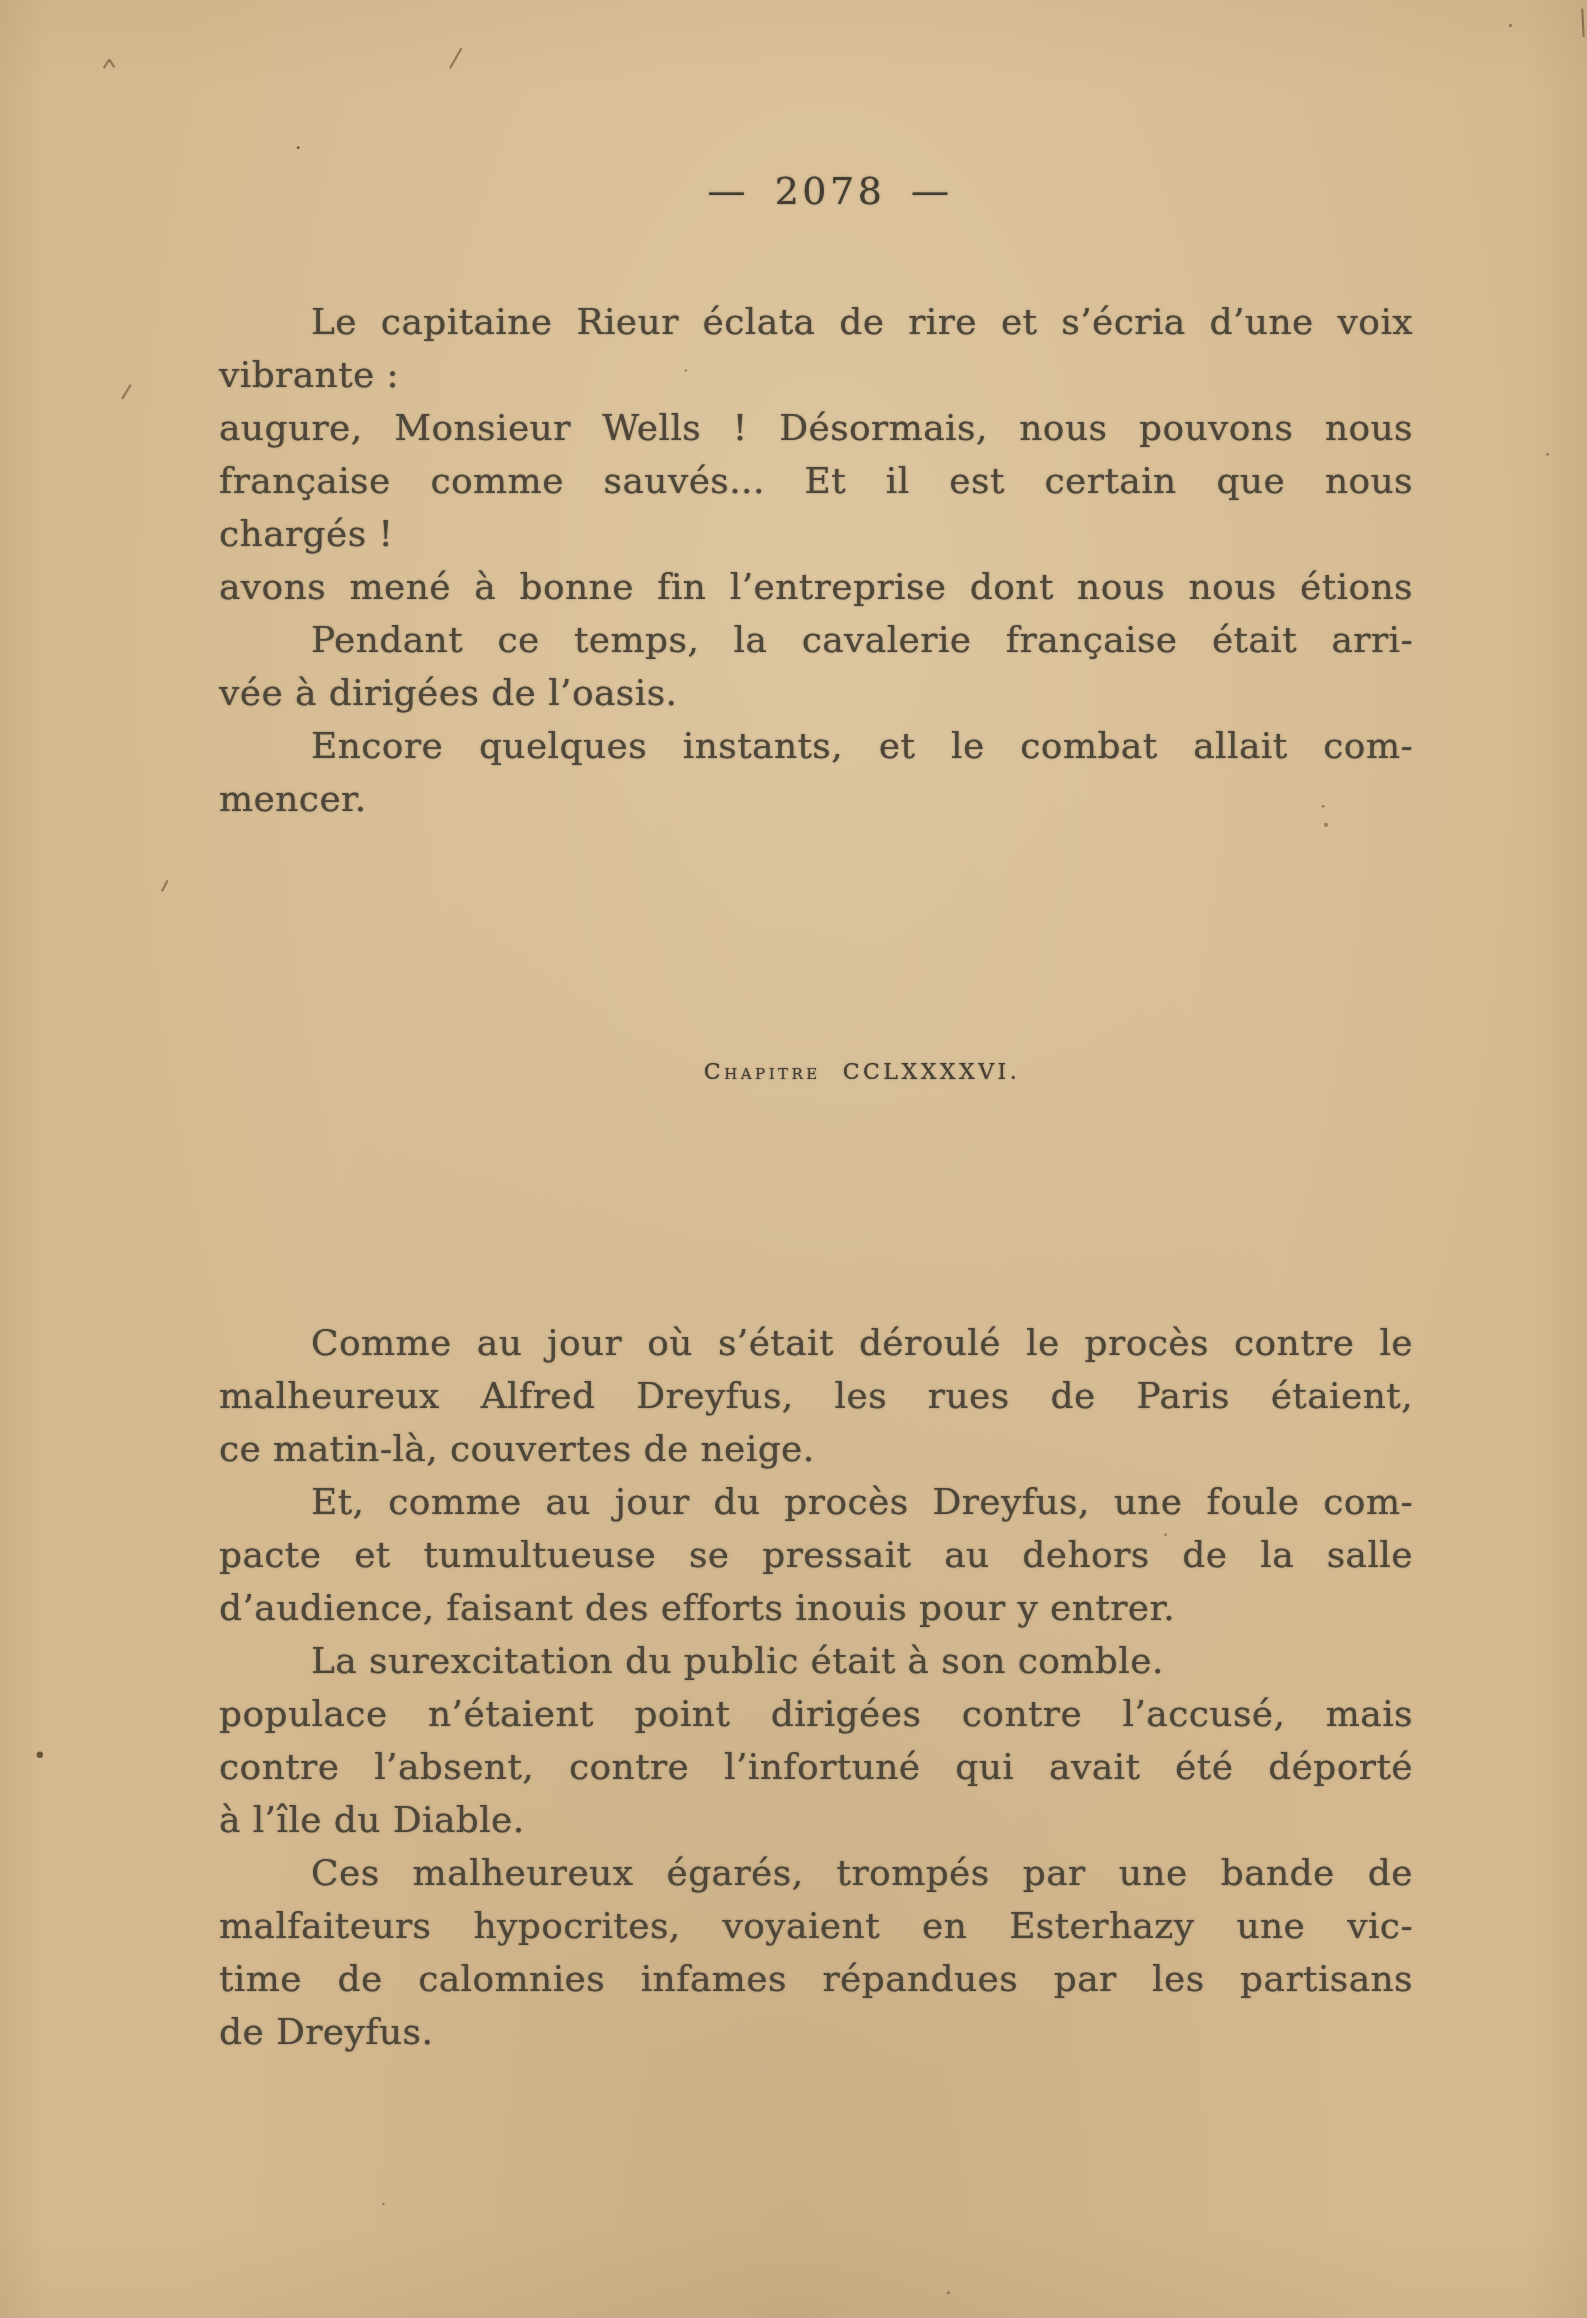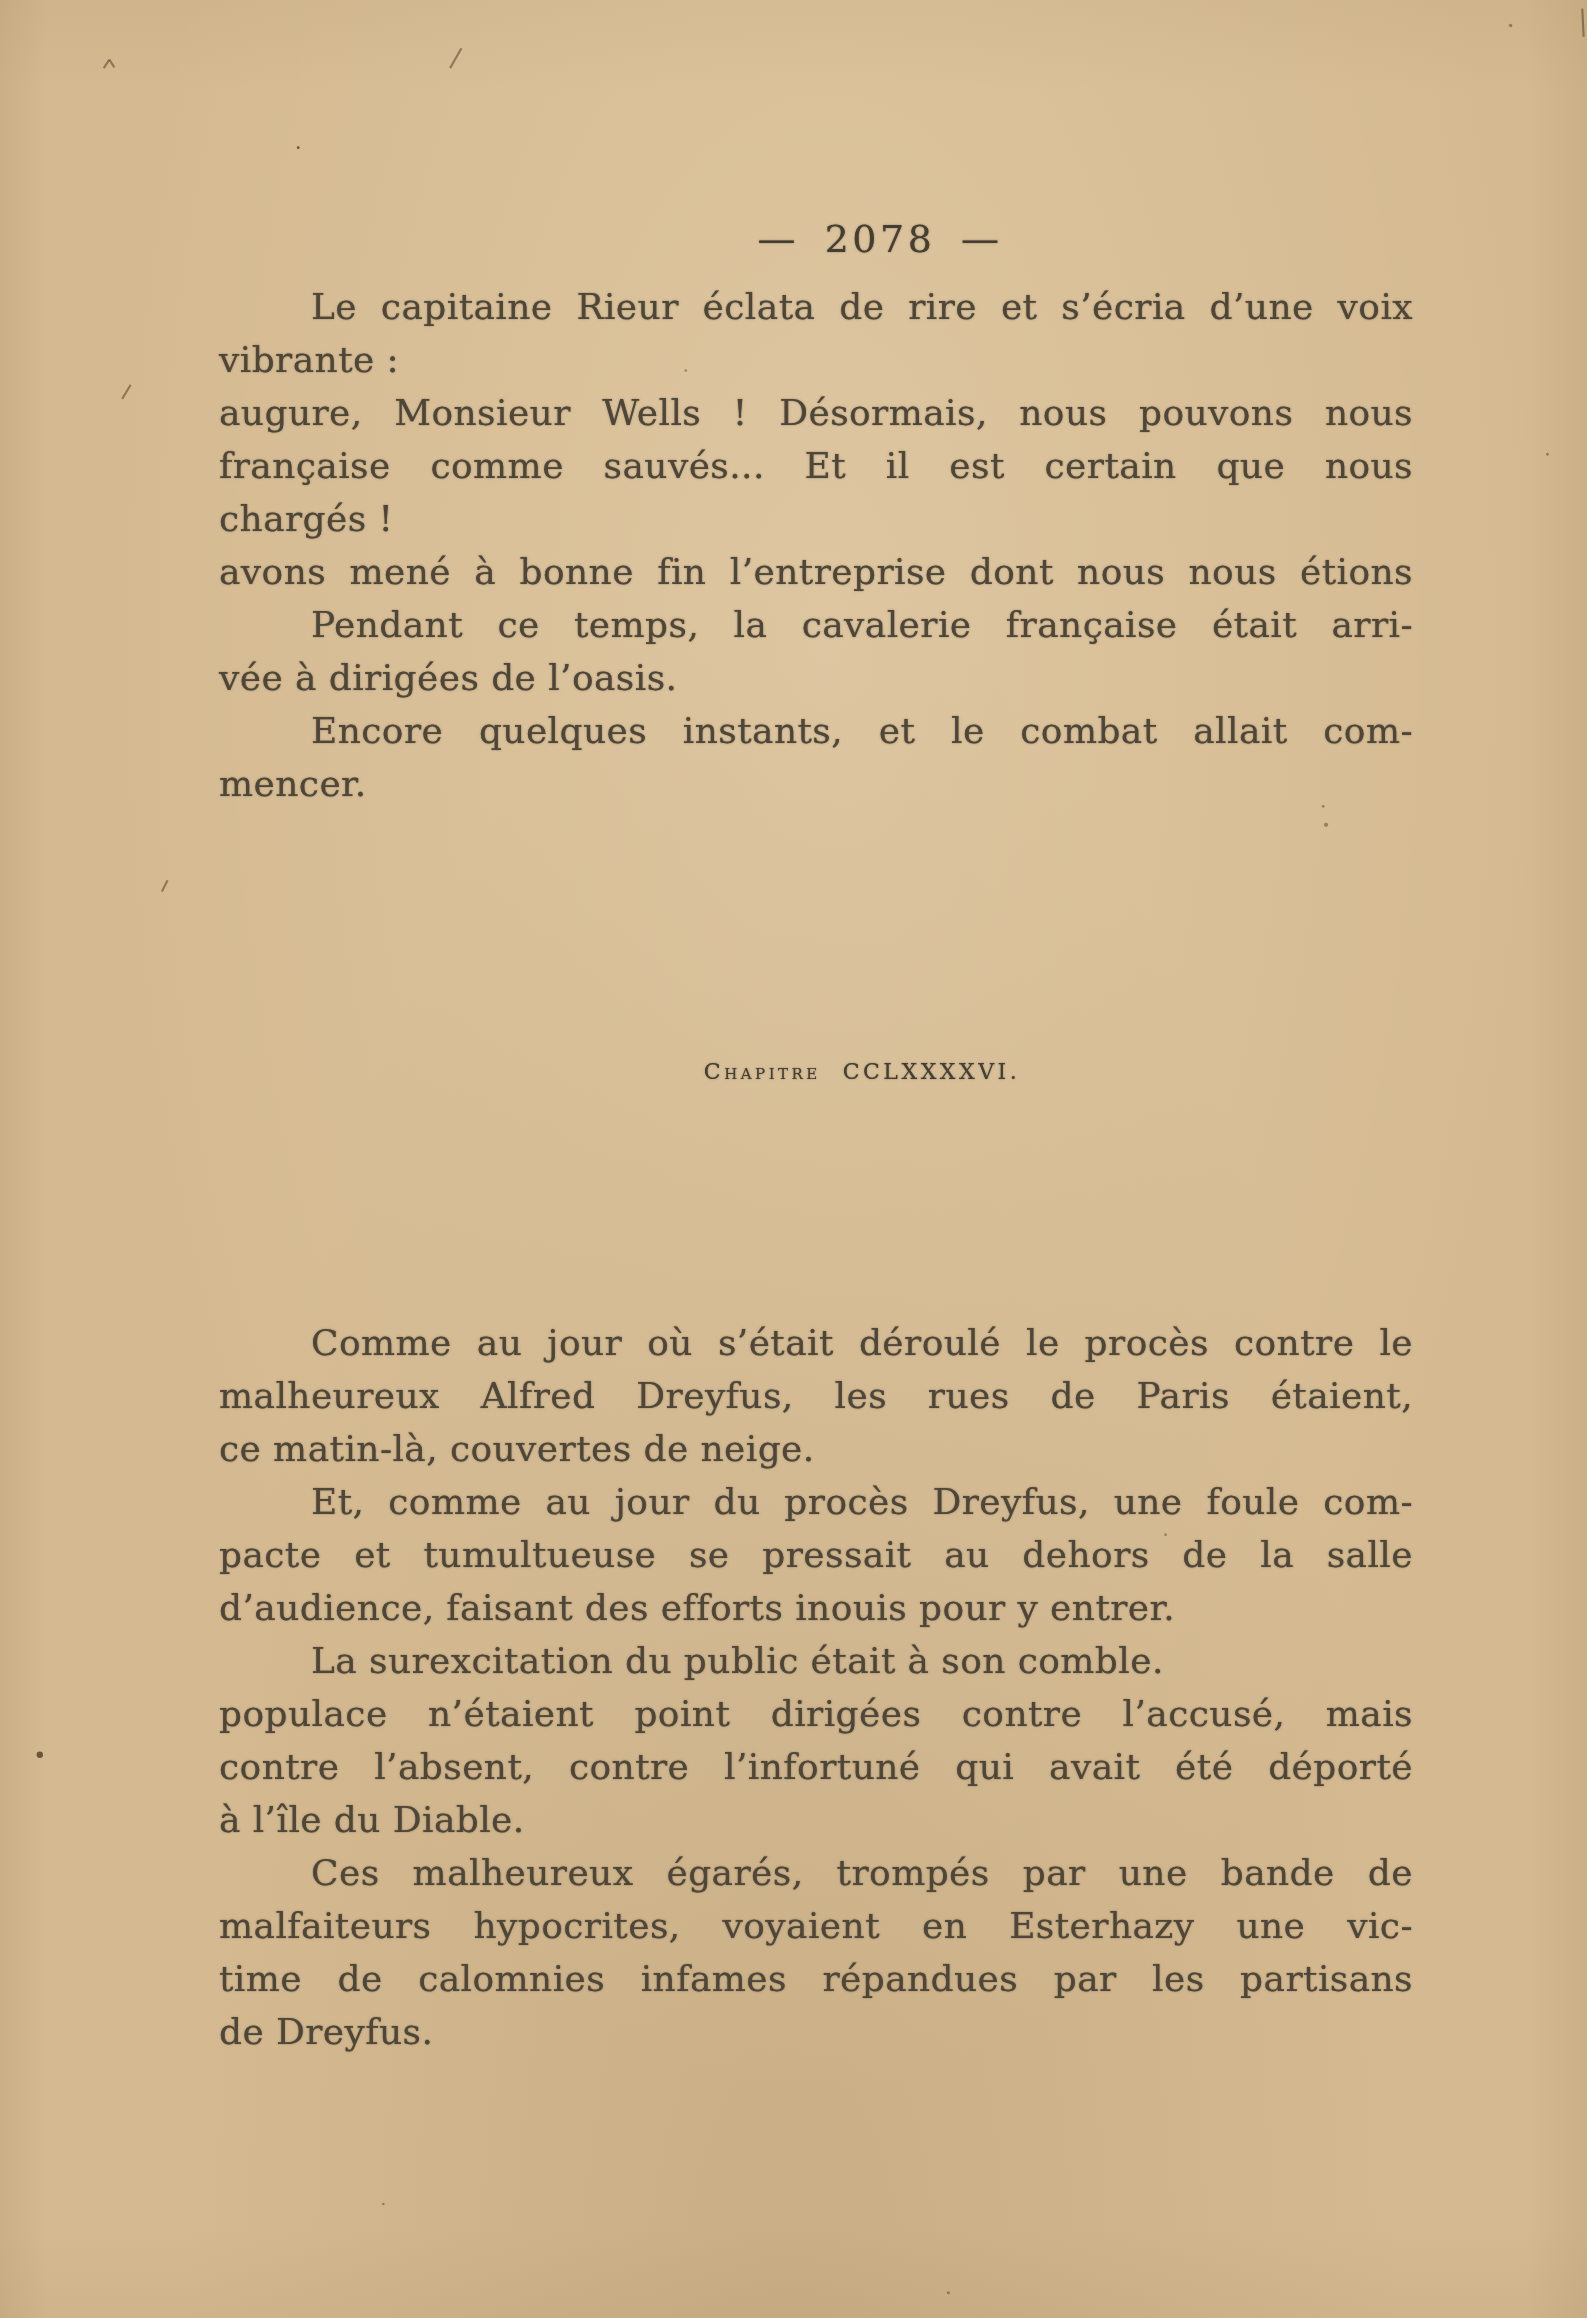--- a/index.html
+++ b/index.html
@@ -25,33 +25,32 @@
     overflow:hidden;
     color:var(--ink);
   }
   
   .inked{
     text-shadow:0 0 1.1px rgba(72,63,48,0.65), 0 0 2.8px rgba(95,84,64,0.25);
     -webkit-font-smoothing:antialiased;
   }
   .page-number{
     position:absolute;
-    top:169px;left:880px;
+    top:169px;left:830px;
     transform:translateX(-50%);
     font-size:38px;line-height:44px;
     letter-spacing:3.5px;word-spacing:10px;
     color:var(--ink-dark);
     white-space:nowrap;
-    margin-top:48px;
   }
   .text-block{
     position:absolute;
     left:219px;width:1194px;
   }
-  #top-block{top:280px;}
+  #top-block{top:295px;}
   #main-block{top:1316px;}
   .line{
     height:53px;line-height:53px;
     font-size:36px;
     letter-spacing:0.4px;
     text-align:justify;
     text-align-last:left;
     white-space:normal;
   }
   .line.just{text-align-last:justify;}

